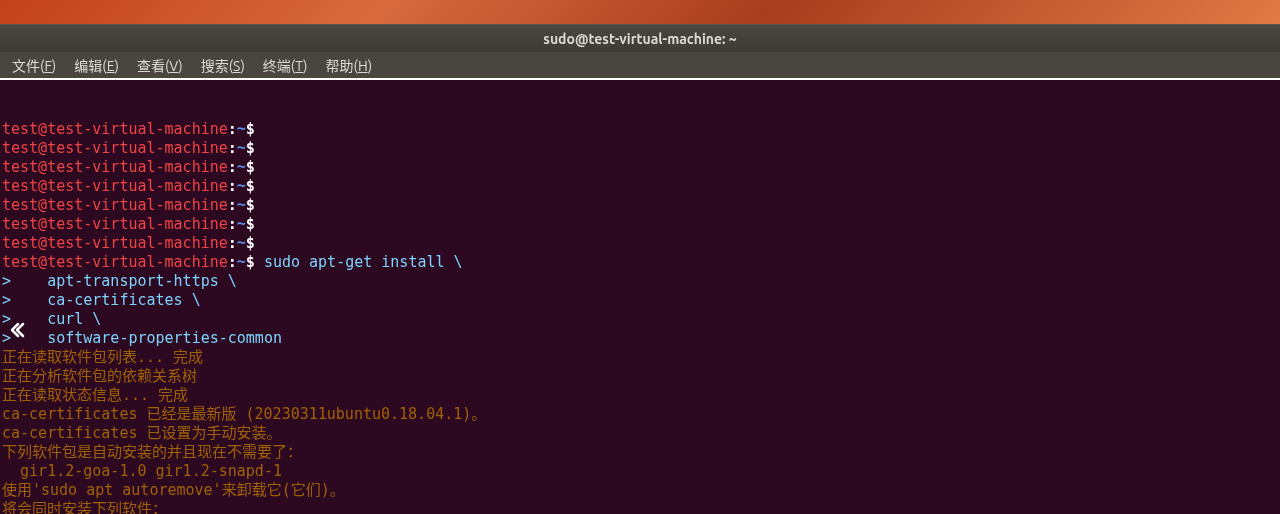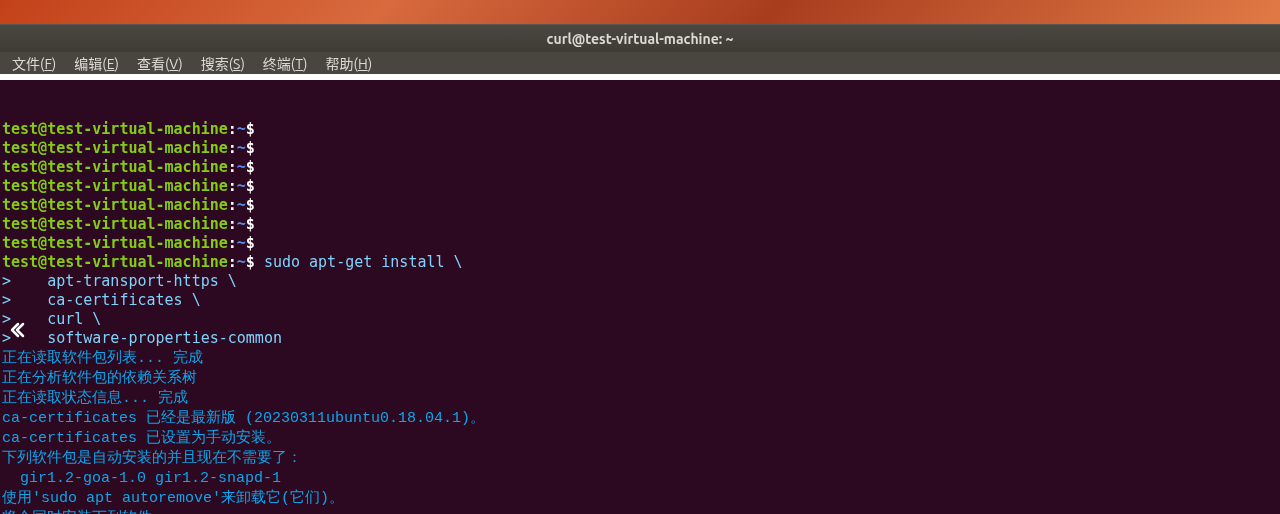--- a/index.html
+++ b/index.html
@@ -33,60 +33,59 @@
     .menu-bar {
       height: 28px;
       background: #494640;
       display: flex;
       align-items: center;
       padding: 0 4px;
       color: #dcdad5;
       font-size: 14px;
       font-family: "Ubuntu", "Noto Sans CJK SC", sans-serif;
       gap: 2px;
-      border-bottom: 6px solid #ffffff;
+      border-bottom: 2px solid #ffffff;
     }
     .menu-item {
       padding: 4px 8px;
       cursor: pointer;
     }
     .menu-item .accel {
       text-decoration: underline;
     }
     .terminal-content {
       background: #2d0821;
       padding: 2px 2px;
       font-size: 15px;
       line-height: 19px;
       font-family: "DejaVu Sans Mono", "Noto Sans Mono CJK SC", monospace;
       white-space: pre;
       position: relative;
     }
     .prompt-user {
-      color: #84cc16;
-      font-weight: bold;
+      color: #ef4444;
+      font-weight: normal;
     }
     .prompt-colon {
       color: #ffffff;
       font-weight: bold;
     }
     .prompt-path {
       color: #5a8ee8;
       font-weight: bold;
     }
     .prompt-dollar {
       color: #ffffff;
       font-weight: bold;
     }
     .cmd-text {
       color: #7dd3fc;
     }
     .output-text {
-      color: #0ea5e9;
-      font-family: Liberation Mono, monospace;
+      color: #a16207;
     }
     .term-line {
       display: block;
       min-height: 19px;
     }
     .back-arrow {
       position: absolute;
       left: 6px;
       top: 236px;
       width: 28px;
@@ -100,21 +99,21 @@
       width: 24px;
       height: 24px;
     }
   </style>
 </head>
 <body>
 
 <div class="desktop-bg"></div>
 
 <div class="title-bar">
-  <span>curl@test-virtual-machine: ~</span>
+  <span>sudo@test-virtual-machine: ~</span>
 </div>
 
 <div class="menu-bar">
   <div class="menu-item"><span>文件</span>(<span class="accel">F</span>)</div>
   <div class="menu-item"><span>编辑</span>(<span class="accel">E</span>)</div>
   <div class="menu-item"><span>查看</span>(<span class="accel">V</span>)</div>
   <div class="menu-item"><span>搜索</span>(<span class="accel">S</span>)</div>
   <div class="menu-item"><span>终端</span>(<span class="accel">T</span>)</div>
   <div class="menu-item"><span>帮助</span>(<span class="accel">H</span>)</div>
 </div>

